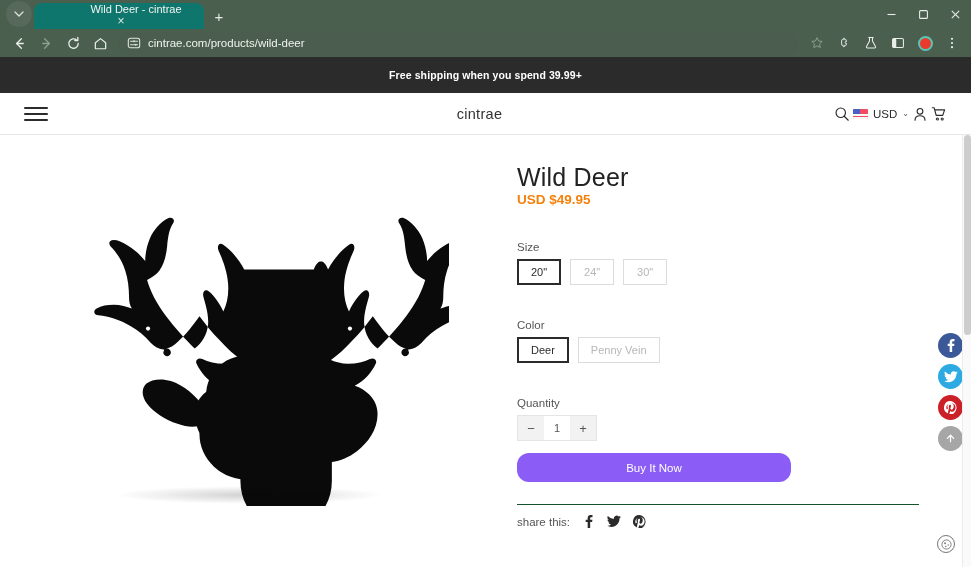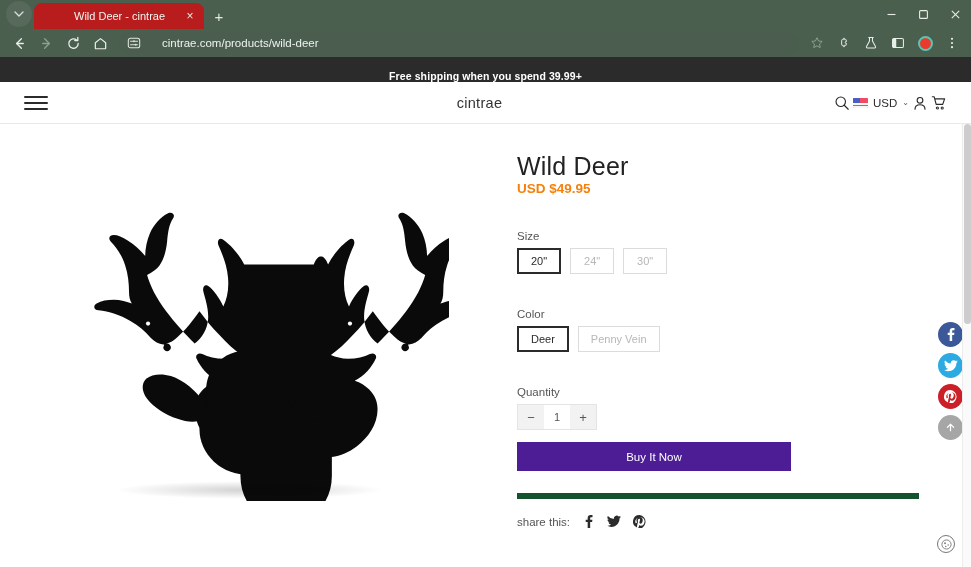--- a/index.html
+++ b/index.html
@@ -14,50 +14,51 @@
   .browser { width: 971px; height: 567px; display: flex; flex-direction: column; background: #4b5f4f; }
 
   .tabstrip { height: 29px; display: flex; align-items: flex-end; padding-left: 4px; position: relative; }
   .tab-listbtn {
     width: 26px; height: 26px; border-radius: 50%;
     display: flex; align-items: center; justify-content: center;
     color: #d8e2d9; margin: 0 2px 2px 2px; background: #56695a;
   }
   .tab {
     height: 26px; min-width: 170px; max-width: 180px;
-    background: #b91c1c; border-radius: 8px 8px 0 0;
+    background: #0f766e; border-radius: 8px 8px 0 0;
     display: flex; align-items: center; padding: 0 6px 0 10px;
     position: relative;
+    flex-direction: column;
   }
   .tab-title {
     flex: 1; color: #f2f5f2; font-size: 11px; white-space: nowrap;
     overflow: hidden; text-overflow: ellipsis; text-align: left; padding-left: 30px;
   }
   .tab-close { width: 16px; height: 16px; display: flex; align-items: center; justify-content: center; color: #dfe8e0; font-size: 12px; border-radius: 50%; }
   .newtab { width: 24px; height: 24px; display: flex; align-items: center; justify-content: center; color: #e2eae3; font-size: 15px; margin-left: 3px; margin-bottom: 1px; }
 
   .win-controls { position: absolute; right: 0; top: 0; height: 29px; display: flex; align-items: center; }
   .win-btn { width: 32px; height: 28px; display: flex; align-items: center; justify-content: center; color: #e6ece6; }
 
   .toolbar { height: 28px; display: flex; align-items: center; padding: 0 6px; gap: 1px; }
   .tb-icon { width: 26px; height: 26px; display: flex; align-items: center; justify-content: center; color: #e8eee8; border-radius: 50%; flex: none; }
   .tb-icon.dim { color: #8ea191; }
   .omnibox {
     flex: 1; height: 23px; background: #44564714; border-radius: 12px;
     background: #4e6252; border: none; display: flex; align-items: center;
-    padding: 0 8px; gap: 21px; margin: 4px 5px; min-width: 0;
+    padding: 0 8px; gap: 7px; margin: 4px 5px; min-width: 0;
     background-color: #4a5d4e;
   }
   .omni-url { color: #eef3ee; font-size: 11.5px; white-space: nowrap; overflow: hidden; text-overflow: ellipsis; flex: 1; }
   .rec-dot { width: 15px; height: 15px; border-radius: 50%; background: #ea3a2e; border: 2px solid #58c6b5; }
 
   
   .viewport { flex: 1; background: #fff; position: relative; overflow: hidden; display: flex; flex-direction: column; }
 
-  .promo { background: #2b2b2b; height: 25px; display: flex; align-items: flex-end; justify-content: center; }
+  .promo { background: #2b2b2b; height: 36px; display: flex; align-items: center; justify-content: center; }
   .promo span { color: #fff; font-size: 10.5px; font-weight: bold; letter-spacing: .1px; }
 
   .site-header {
     height: 42px; background: #fff; border-bottom: 1px solid #e8e8e8;
     display: flex; align-items: center; padding: 0 24px; position: relative;
   }
   .hamburger { width: 24px; display: flex; flex-direction: column; gap: 4px; }
   .hamburger i { display: block; height: 2px; background: #2b2b2b; border-radius: 1px; }
   .brand { position: absolute; left: 0; right: 12px; text-align: center; font-size: 14.5px; color: #333; letter-spacing: .3px; pointer-events: none; }
   .header-right { margin-left: auto; display: flex; align-items: center; gap: 3px; z-index: 2; }
@@ -85,23 +86,23 @@
     display: flex; align-items: center; justify-content: center;
   }
   .opt.sel { border: 2px solid #2b2b2b; color: #2b2b2b; }
 
   .qty { display: flex; width: 80px; height: 26px; border: 1px solid #e4e4e4; }
   .qty-btn { width: 26px; background: #f2f2f2; color: #555; display: flex; align-items: center; justify-content: center; font-size: 13px; }
   .qty-val { flex: 1; background: #fff; display: flex; align-items: center; justify-content: center; font-size: 11px; color: #555; }
 
   .btn { width: 274px; height: 29px; display: flex; align-items: center; justify-content: center; font-size: 11.5px; margin-top: 12px; }
   .btn-cart { background: #f5810b; color: #fff; }
-  .btn-buy { background: #4c1d95; color: #fff; }
-
-  .share { margin-top: 22px; padding-top: 16px; border-top: 6px solid #14532d; width: 402px; display: flex; align-items: center; gap: 12px; }
+  .btn-buy { background: #8b5cf6; color: #fff; border-radius: 12px; }
+
+  .share { margin-top: 22px; padding-top: 10px; border-top: 1px solid #14532d; width: 402px; display: flex; align-items: center; gap: 12px; }
   .share-label { font-size: 11.5px; color: #555; }
   .share-ico { color: #2b2b2b; display: flex; align-items: center; }
 
   
   .social-rail { position: absolute; right: 8px; top: 198px; display: flex; flex-direction: column; gap: 6px; z-index: 5; }
   .soc { width: 25px; height: 25px; border-radius: 50%; display: flex; align-items: center; justify-content: center; color: #fff; }
 
   .cookie-ico { position: absolute; right: 16px; bottom: 14px; width: 18px; height: 18px; border-radius: 50%; border: 1.5px solid #777; display: flex; align-items: center; justify-content: center; z-index: 6; background: #fff; }
 
   .scrollbar { position: absolute; right: 0; top: 0; bottom: 0; width: 9px; background: #fafafa; border-left: 1px solid #ececec; z-index: 7; }

